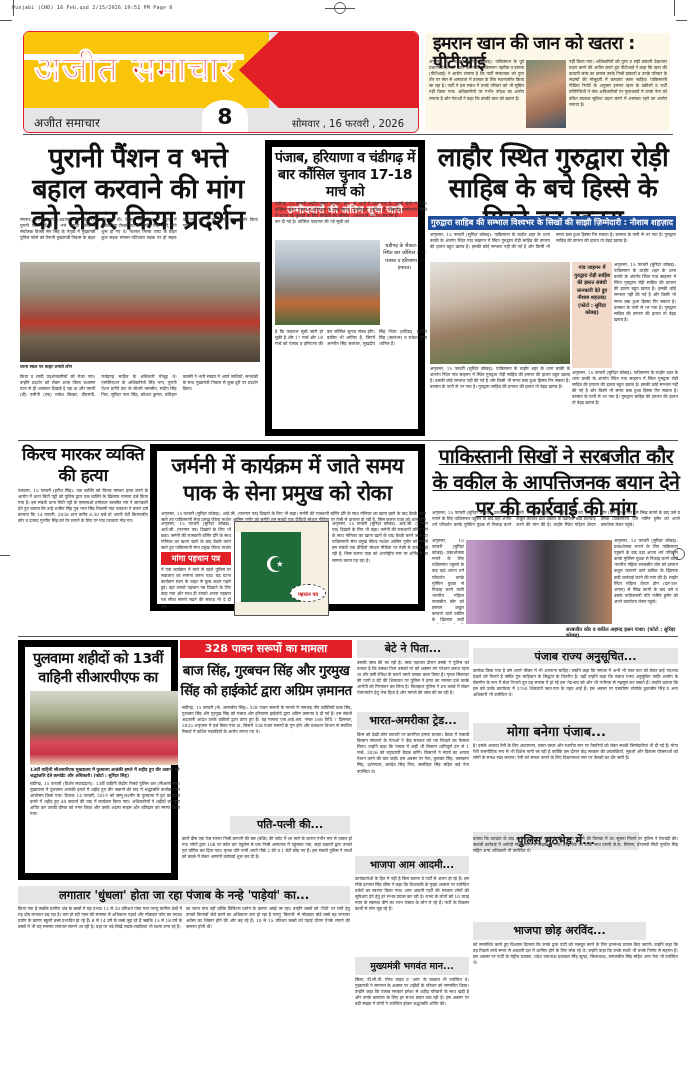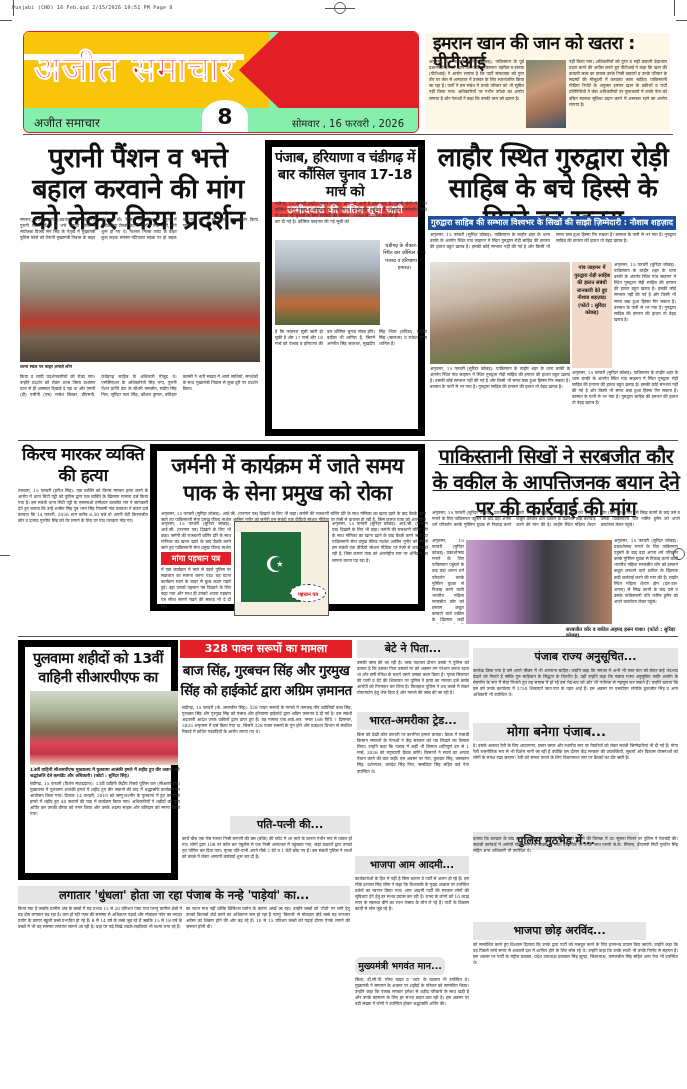--- a/index.html
+++ b/index.html
@@ -5,21 +5,21 @@
   * { box-sizing: border-box; margin: 0; padding: 0; }
   html, body { width: 687px; height: 1089px; background: #fff; overflow: hidden; }
   body { position: relative; font-family: "DejaVu Sans", sans-serif; color: #111; }
   .abs { position: absolute; }
   .slug { left: 12px; top: 4px; font-size: 5px; color: #333; font-family: "DejaVu Sans Mono", monospace; letter-spacing: .2px; }
   .crop-v { width: 1px; background: #555; }
   .crop-h { height: 1px; background: #555; }
   .reg { width: 12px; height: 12px; border: 1px solid #555; border-radius: 50%; }
 
   
-  .mast { left: 23px; top: 31px; width: 396px; height: 102px; border: 1.5px solid #e21e26; border-radius: 6px; background: #86efac; overflow: hidden; }
+  .mast { left: 23px; top: 31px; width: 396px; height: 102px; border: 1.5px solid #e21e26; border-radius: 6px; background: #e5e5e5; overflow: hidden; }
   .mast-yellow { left: 0; top: 0; width: 245px; height: 76px; background: #f9c50b; }
   .mast-white { left: 0; top: 22px; width: 220px; height: 6px; background: #fff; }
   .mast-red { left: 215px; top: 0; width: 181px; height: 76px; background: #e21e26; clip-path: polygon(22% 0, 100% 0, 100% 100%, 22% 100%, 0 50%); }
   .mast-title { left: 10px; top: 12px; font-size: 35px; font-weight: bold; color: #e21e26; -webkit-text-stroke: 1px #fff; letter-spacing: 1px; font-family: "DejaVu Serif", serif; }
   .mast-punjab { left: 262px; top: 4px; font-size: 52px; font-weight: bold; color: #111; font-family: "DejaVu Serif", serif; }
   .mast-page { left: 178px; top: 68px; width: 46px; height: 34px; border-radius: 50% 50% 0 0; background: #fff; font-size: 22px; font-weight: bold; text-align: center; line-height: 34px; }
   .mast-foot-left { left: 10px; top: 82px; font-size: 12px; color: #222; }
   .mast-date { left: 268px; top: 84px; font-size: 10px; color: #222; }
   .rule { height: 1px; background: #555; }
 
@@ -135,21 +135,21 @@
   <div class="hl" style="font-size:13.5px;line-height:20px;text-align:center;">बाज सिंह, गुरबचन सिंह और गुरमुख सिंह को हाईकोर्ट द्वारा अग्रिम ज़मानत</div>
 </div>
 <div class="col body-text" style="left:182px;top:705px;width:170px;height:104px;">चंडीगढ़, 15 फरवरी (जे. अमरजीत सिंह): 328 पावन सरूपों के मामले में नामज़द तीन व्यक्तियों बाज सिंह, गुरबचन सिंह और गुरमुख सिंह को पंजाब और हरियाणा हाईकोर्ट द्वारा अग्रिम ज़मानत दे दी गई है। इस संबंधी अदालती आदेश उनके वकीलों द्वारा प्राप्त हुए हैं। यह मामला एफ.आई.आर. नम्बर 168 तिथि 7 दिसम्बर, 2025 अमृतसर में दर्ज किया गया था, जिसमें 328 पावन सरूपों के गुम होने और प्रकाशन विभाग से संबंधित रिकार्ड में कथित गड़बड़ियों के आरोप लगाए गए थे।</div>
 
 <div class="abs grey-head" style="left:357px;top:640px;width:112px;height:18px;font-size:11px;line-height:18px;">बेटे ने पिता...</div>
 <div class="col body-text" style="left:357px;top:660px;width:112px;height:50px;">उसकी जांच की जा रही है। जांच पड़ताल दौरान उसके ने पुलिस को बताया है कि उसका पिता उसको मां को अक्सर तंग परेशान करता रहता था और इसी रंजिश के चलते उसने उसका कत्ल किया है। मृतक सिकन्दर की पत्नी व बेटे की शिकायत पर पुलिस ने हत्या का मामला दर्ज करके आरोपी को गिरफ्तार कर लिया है। फिलहाल पुलिस ने शव कब्जे में लेकर पोस्टमार्टम हेतु भेज दिया है और मामले की जांच की जा रही है।</div>
 
 <div class="abs grey-head" style="left:357px;top:712px;width:112px;height:18px;font-size:11px;line-height:18px;">भारत-अमरीका ट्रेड...</div>
 <div class="col body-text" style="left:357px;top:732px;width:112px;height:120px;">किस को देखी कोन प्रणाली पर कारगिल हमला बताया। बैठक में पंजाबी किसान संगठनों के नेताओं ने केंद्र सरकार को पत्र लिखने का फैसला लिया। उन्होंने कहा कि पंजाब में कहीं भी किसान शांतिपूर्ण ढंग से 1 मार्च, 2026 को राष्ट्रव्यापी बैठक करेंगे। किसानों ने संघर्ष का अगला ऐलान करने की बात कही। इस अवसर पर नेता, कुलवंत सिंह, जसकरन सिंह, दर्शनपाल, बलदेव सिंह गिल, जसविंदर सिंह सहित कई नेता उपस्थित थे।</div>
 
-<div class="abs grey-head" style="left:473px;top:648px;width:205px;height:34px;font-size:11px;line-height:18px;padding-left:20px;">पंजाब राज्य अनुसूचित...</div>
+<div class="abs grey-head" style="left:473px;top:648px;width:205px;height:16px;font-size:11px;line-height:18px;padding-left:20px;">पंजाब राज्य अनुसूचित...</div>
 <div class="col body-text" style="left:473px;top:668px;width:205px;height:52px;">उल्लेख किया गया है उसे अपने जीवन में भी अपनाना चाहिए। उन्होंने कहा कि समाज में अभी भी जात-पात को लेकर कई भेदभाव देखने को मिलते हैं जोकि गुरु साहिबान के सिद्धांत के विपरीत है। वहीं उन्होंने कहा कि पंजाब राज्य अनुसूचित जाति आयोग के चेयरमैन के रूप में सेवा निभाते हुए वह समाज में हो रहे इस भेदभाव को और भी गंभीरता से महसूस कर सकते हैं। उन्होंने बताया कि इस वर्ष उनके कार्यालय में 3750 शिकायतें जात-पात के तहत आई हैं। इस अवसर पर एसडीएम लोपोके कुलजीत सिंह व अन्य अधिकारी भी उपस्थित थे।</div>
 
 <div class="abs grey-head" style="left:473px;top:723px;width:167px;height:18px;font-size:13px;line-height:18px;">मोगा बनेगा पंजाब...</div>
 <div class="col body-text" style="left:473px;top:743px;width:205px;height:70px;">है। इसके अलावा रैली के लिए आवागमन, प्रचार-प्रसार और स्थानीय स्तर पर तैयारियों को लेकर संबंधी जिम्मेदारियां भी दी गई हैं। मोगा रैली राजनीतिक रूप से भी विशेष मानी जा रही है क्योंकि इस दौरान केंद्र सरकार की उपलब्धियों, सुधारों और विकास योजनाओं को लोगों के समक्ष रखा जाएगा। रैली को सफल बनाने के लिए विधानसभा स्तर पर बैठकों का दौर जारी है।</div>
 
 <div class="abs grey-head" style="left:230px;top:816px;width:120px;height:18px;font-size:11px;line-height:18px;">पति-पत्नी की...</div>
 <div class="col body-text" style="left:182px;top:836px;width:170px;height:46px;">कारों बीच एक तेज रफ्तार निजी कम्पनी की बस (चोंके) की चपेट में आ जाने के कारण गंभीर रूप से घायल हो गए। लोगों द्वारा 108 पर कॉल कर एंबुलेंस से एक निजी अस्पताल में पहुंचाया गया, जहां डाक्टरों द्वारा उनको मृत घोषित कर दिया गया। मृतक पति-पत्नी अपने पीछे 2 बेटे व 1 बेटी छोड़ गए हैं। इस संबंधी पुलिस ने लाशों को कब्जे में लेकर आगामी कार्रवाई शुरू कर दी है।</div>
 
 <div class="abs grey-head" style="left:355px;top:856px;width:114px;height:18px;font-size:10px;line-height:18px;">भाजपा आम आदमी...</div>
 <div class="col body-text" style="left:355px;top:876px;width:114px;height:76px;">कार्यकर्ताओं के हित में नहीं है जिस कारण वे पार्टी से अलग हो रहे हैं। इस मौके हरपाल सिंह चीमा ने कहा कि विधायकी के मुख्य आवास पर उपस्थित वर्करों का स्वागत किया गया। आम आदमी पार्टी की सरकार लोगों की सुविधाएं देने हेतु हर संभव प्रयास कर रही है। राज्य के लोगों को 10 लाख रुपए के स्वास्थ्य बीमे का लाभ पंजाब के लोग ले रहे हैं। पार्टी के विकास कार्यों से लोग जुड़ रहे हैं।</div>
@@ -157,17 +157,17 @@
 <div class="abs grey-head" style="left:473px;top:816px;width:166px;height:18px;font-size:11px;line-height:18px;margin-top:16px;">पुलिस मुठभेड़ में...</div>
 <div class="col body-text" style="left:473px;top:836px;width:205px;height:32px;">बताया कि वारदात के बाद आरोपी पुलिस से बचने के लिए बाहर भागने की फिराक में था। सूचना मिलने पर पुलिस ने घेराबंदी की। जवाबी कार्रवाई में आरोपी गोली लगने से जख्मी हो गया। इस मौके पर उनके साथ एसपी जे.के. सिंगला, डीएसपी सिटी गुरप्रीत सिंह सहित अन्य अधिकारी भी उपस्थित थे।</div>
 
 <div class="abs grey-head" style="left:473px;top:922px;width:173px;height:18px;font-size:11px;line-height:18px;">भाजपा छोड़ अरविंद...</div>
 <div class="col body-text" style="left:473px;top:942px;width:205px;height:140px;">को सम्बोधित करते हुए विश्वास दिलाया कि उनके द्वारा पार्टी को मजबूत करने के लिए हरसंभव प्रयास किए जाएंगे। उन्होंने कहा कि वह पिछले लम्बे समय से अकाली दल में शामिल होने के लिए सोच रहे थे। उन्होंने कहा कि उनके साथी भी उनके निर्णय से सहमत हैं। इस अवसर पर पार्टी के राष्ट्रीय प्रवक्ता, प्रदेश उपाध्यक्ष इकबाल सिंह झुन्दां, जिलाध्यक्ष, कमलजीत सिंह सहित अन्य नेता भी उपस्थित थे।</div>
 
 <div class="abs grey-head" style="left:18px;top:886px;width:332px;height:18px;font-size:11.5px;line-height:18px;">लगातार 'धुंधला' होता जा रहा पंजाब के नन्हे 'पाड़ेयां' का...</div>
 <div class="col body-text" style="left:18px;top:906px;width:164px;height:176px;">किया गया है जबकि ग्रामीण क्षेत्र के बच्चों में यह प्रभाव 15 से 20 प्रतिशत पाया गया परन्तु ग्रामीण क्षेत्रों में यह दोष लगातार बढ़ रहा है। कम हो रही नज़र की समस्या से अधिकतर पढ़ाई और मोबाइल फोन का ज्यादा प्रयोग के कारण स्कूली बच्चे प्रभावित हो रहे हैं। 8 से 14 वर्ष के बच्चे जुड़ रहे हैं जबकि 15 से 18 वर्ष के बच्चों में भी यह समस्या लगातार सामने आ रही है। वहां पर पढ़े-लिखे लड़के-लड़कियां भी चश्मा लगा रहे हैं।</div>
 <div class="col body-text" style="left:186px;top:906px;width:164px;height:176px;">का स्थान मात्र नहीं बल्कि डिजिटल प्रयोग के कारण आंखें जा रहा। उन्होंने बच्चों को 'टीवी' पर लगी हेतु उनको किताबों बोर्ड करने का अधिकतर कम हो रहा है परन्तु 'किताबें' से मोबाइल बोर्ड बच्चे यह लगातार अवेंसा का शिकार होने की ओर बढ़ रहे हैं। 10 से 15 प्रतिशत बच्चों को पढ़ाई दौरान ऐनके लगाने की ज़रूरत होती थी।</div>
 
-<div class="abs grey-head" style="left:355px;top:957px;width:90px;height:18px;font-size:9.5px;line-height:18px;border-radius:6px;">मुख्यमंत्री भगवंत मान...</div>
+<div class="abs grey-head" style="left:355px;top:957px;width:114px;height:18px;font-size:9.5px;line-height:18px;">मुख्यमंत्री भगवंत मान...</div>
 <div class="col body-text" style="left:355px;top:977px;width:114px;height:105px;">जिला, डी.सी.पी. गौरव यादव व 'आप' के प्रवक्ता भी उपस्थित थे। मुख्यमंत्री ने समागम के अवसर पर शहीदों के परिवार को सम्मानित किया। उन्होंने कहा कि पंजाब सरकार हमेशा से शहीद परिवारों के साथ खड़ी है और उनके कल्याण के लिए हर संभव कदम उठा रही है। इस अवसर पर बड़ी संख्या में लोगों ने उपस्थित होकर श्रद्धांजलि अर्पित की।</div>
 
 <div class="abs crop-h" style="left:0;top:555px;width:10px;"></div>
 <div class="abs reg" style="left:673px;top:548px;"></div>
 
 </body></html>

